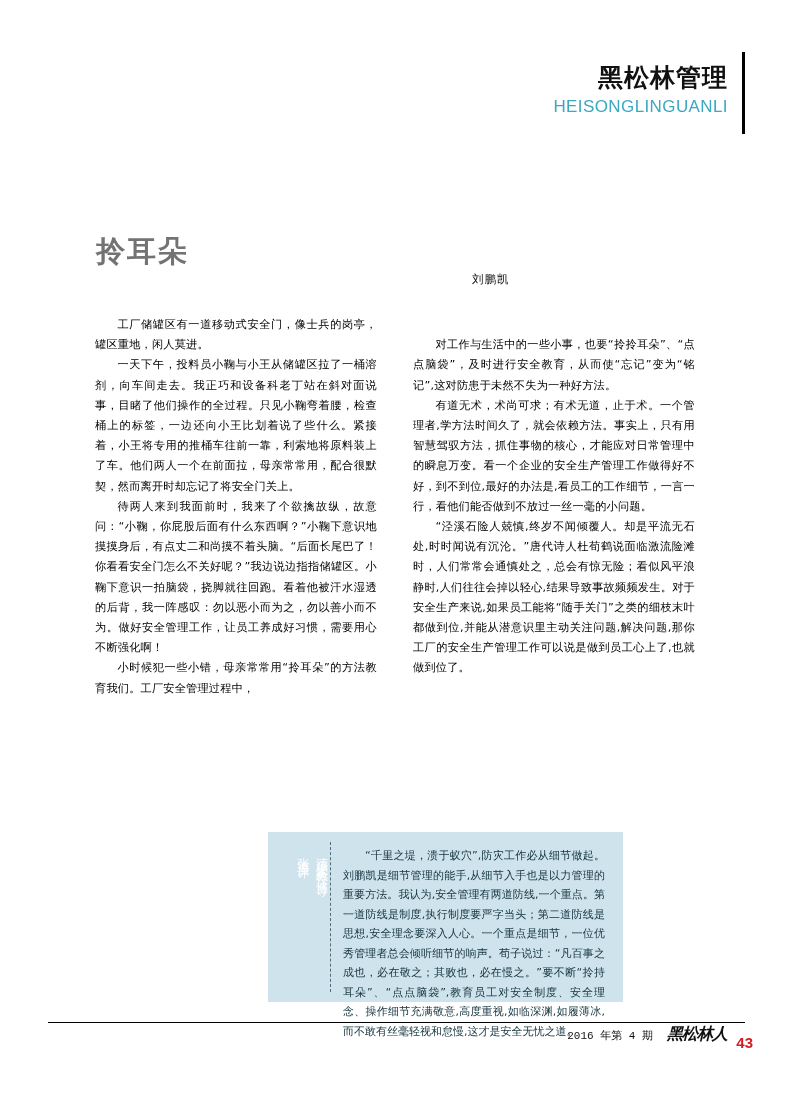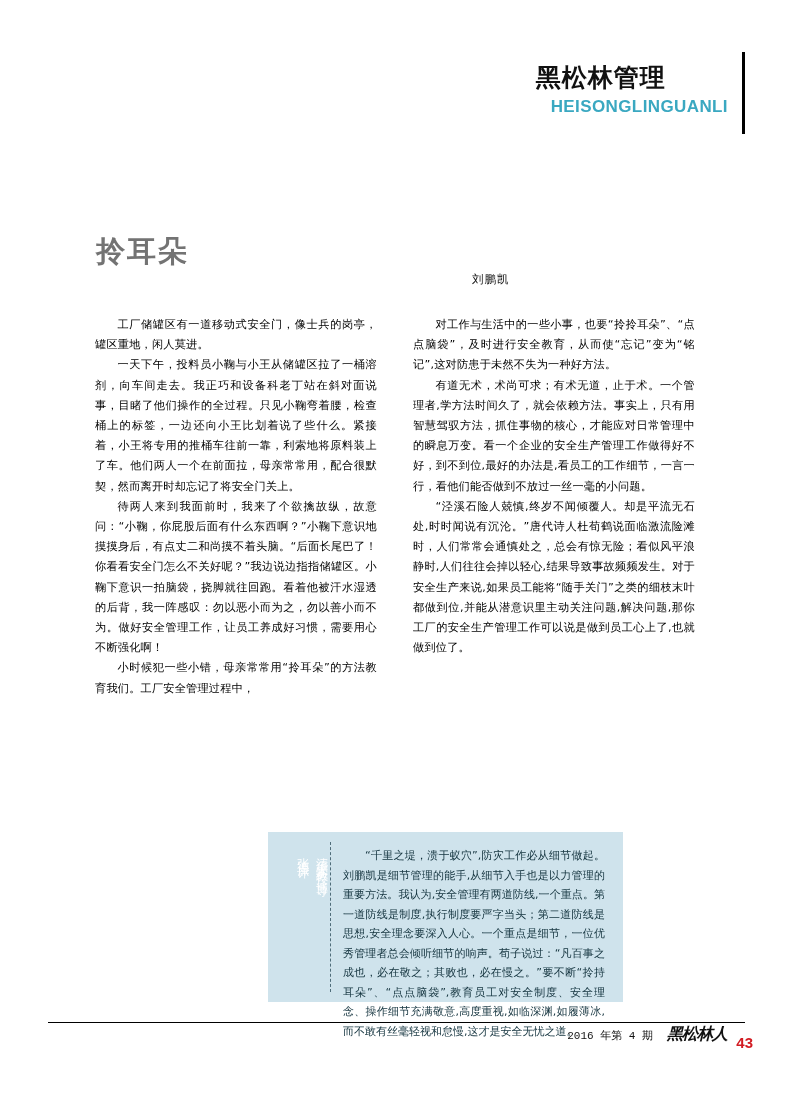--- a/index.html
+++ b/index.html
@@ -24,35 +24,35 @@
   
   .header {
     position: absolute;
     top: 62px;
     right: 48px;
     display: flex;
     align-items: stretch;
     justify-content: flex-end;
   }
   .header-text {
-    text-align: left;
+    text-align: right;
     padding-right: 14px;
   }
   .header-cn {
     font-family: "DejaVu Sans", "Liberation Sans", sans-serif;
     font-size: 25px;
     font-weight: bold;
     letter-spacing: 1px;
     color: #111;
     line-height: 1.25;
   }
   .header-en {
     font-family: "Liberation Sans", sans-serif;
     font-size: 17px;
-    font-weight: bold;
+    font-weight: normal;
     letter-spacing: 0.4px;
     color: #3aa8c1;
     margin-top: 4px;
     margin-left: 15px;
   }
   .header-rule {
     width: 3px;
     background: #000;
     height: 82px;
     align-self: flex-start;
@@ -81,20 +81,21 @@
   }
 
   
   .columns {
     position: absolute;
     left: 95px;
     top: 315px;
     width: 600px;
     display: flex;
     gap: 36px;
+    align-items: center;
   }
   .col {
     width: 282px;
   }
   .col p {
     margin: 0 0 0 0;
     font-family: "DejaVu Sans", "Liberation Sans", sans-serif;
     font-size: 11.2px;
     line-height: 20.2px;
     text-align: justify;

